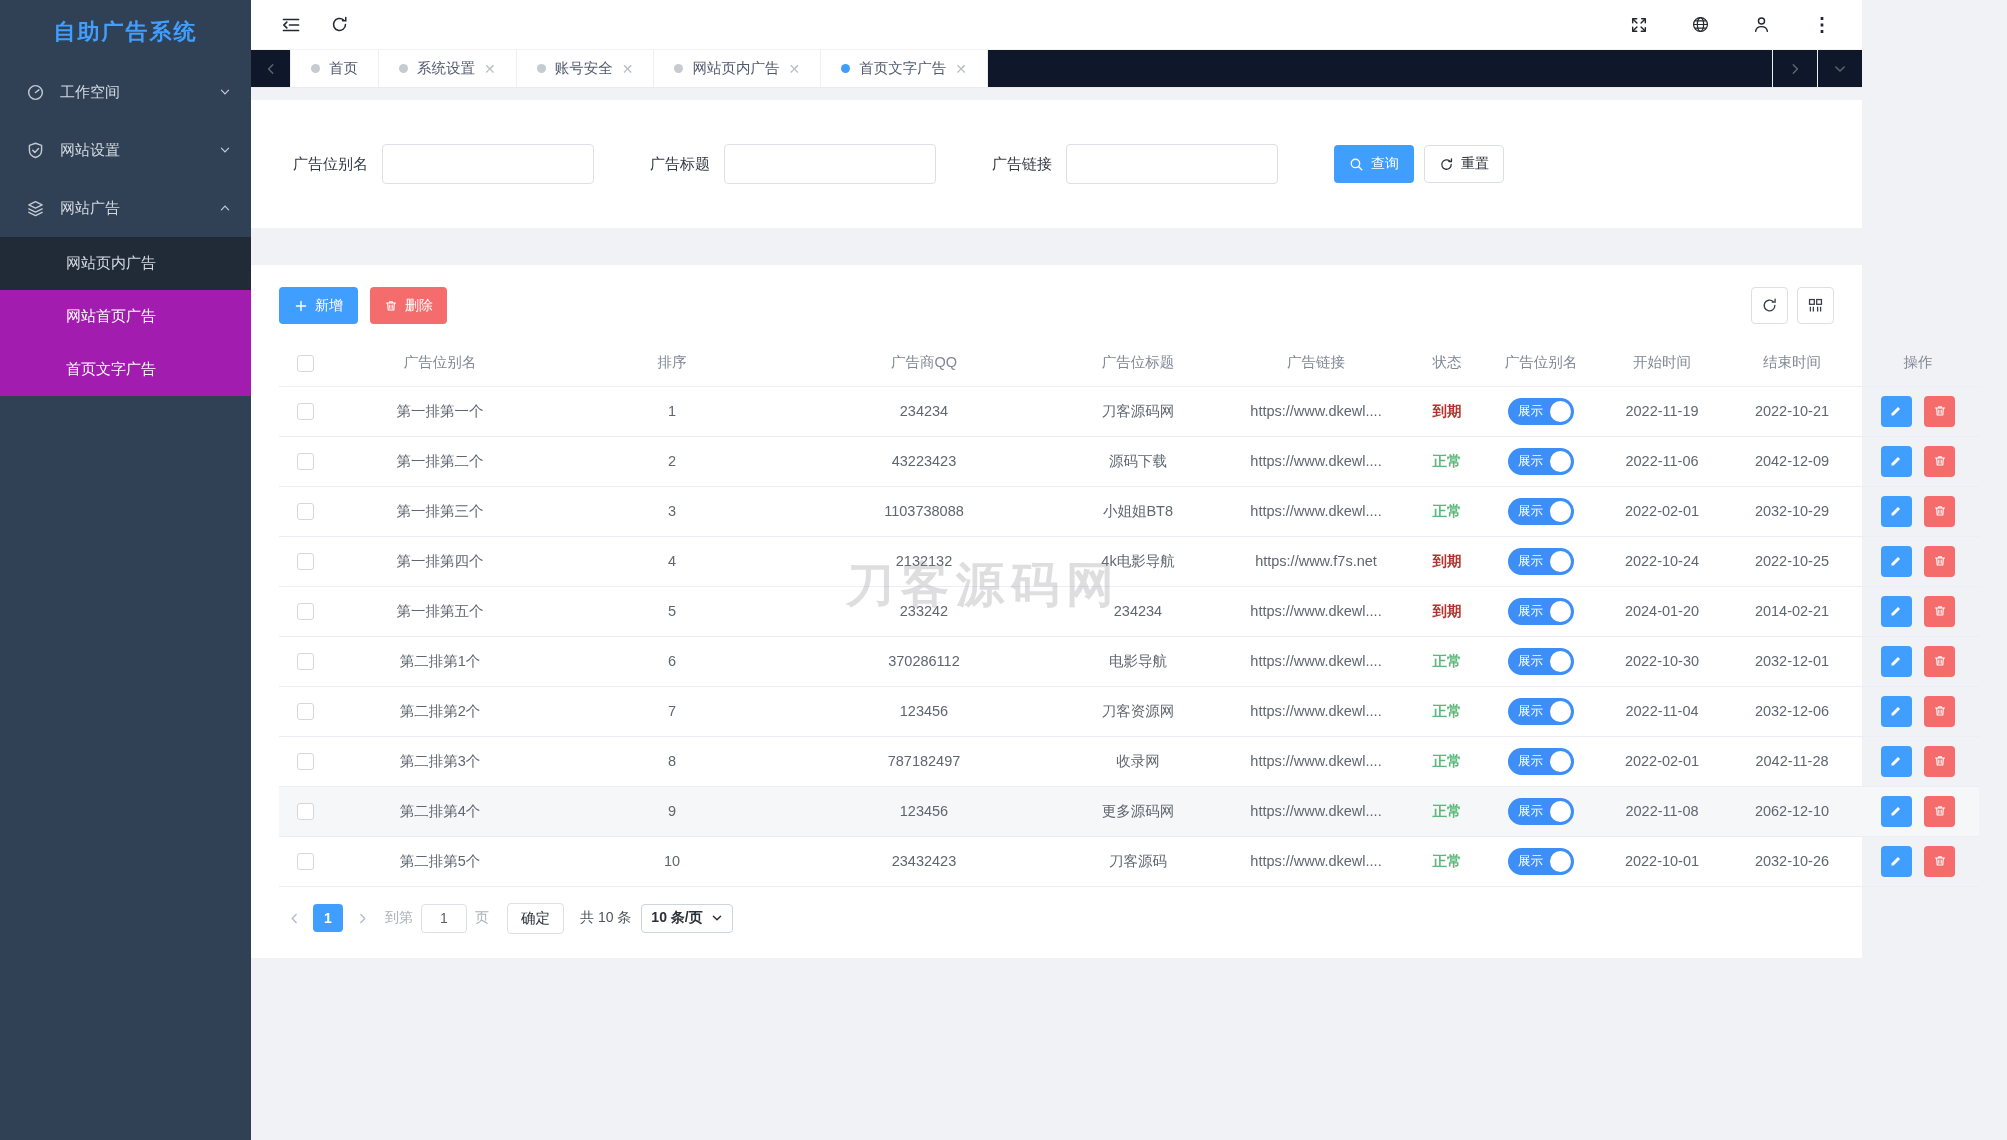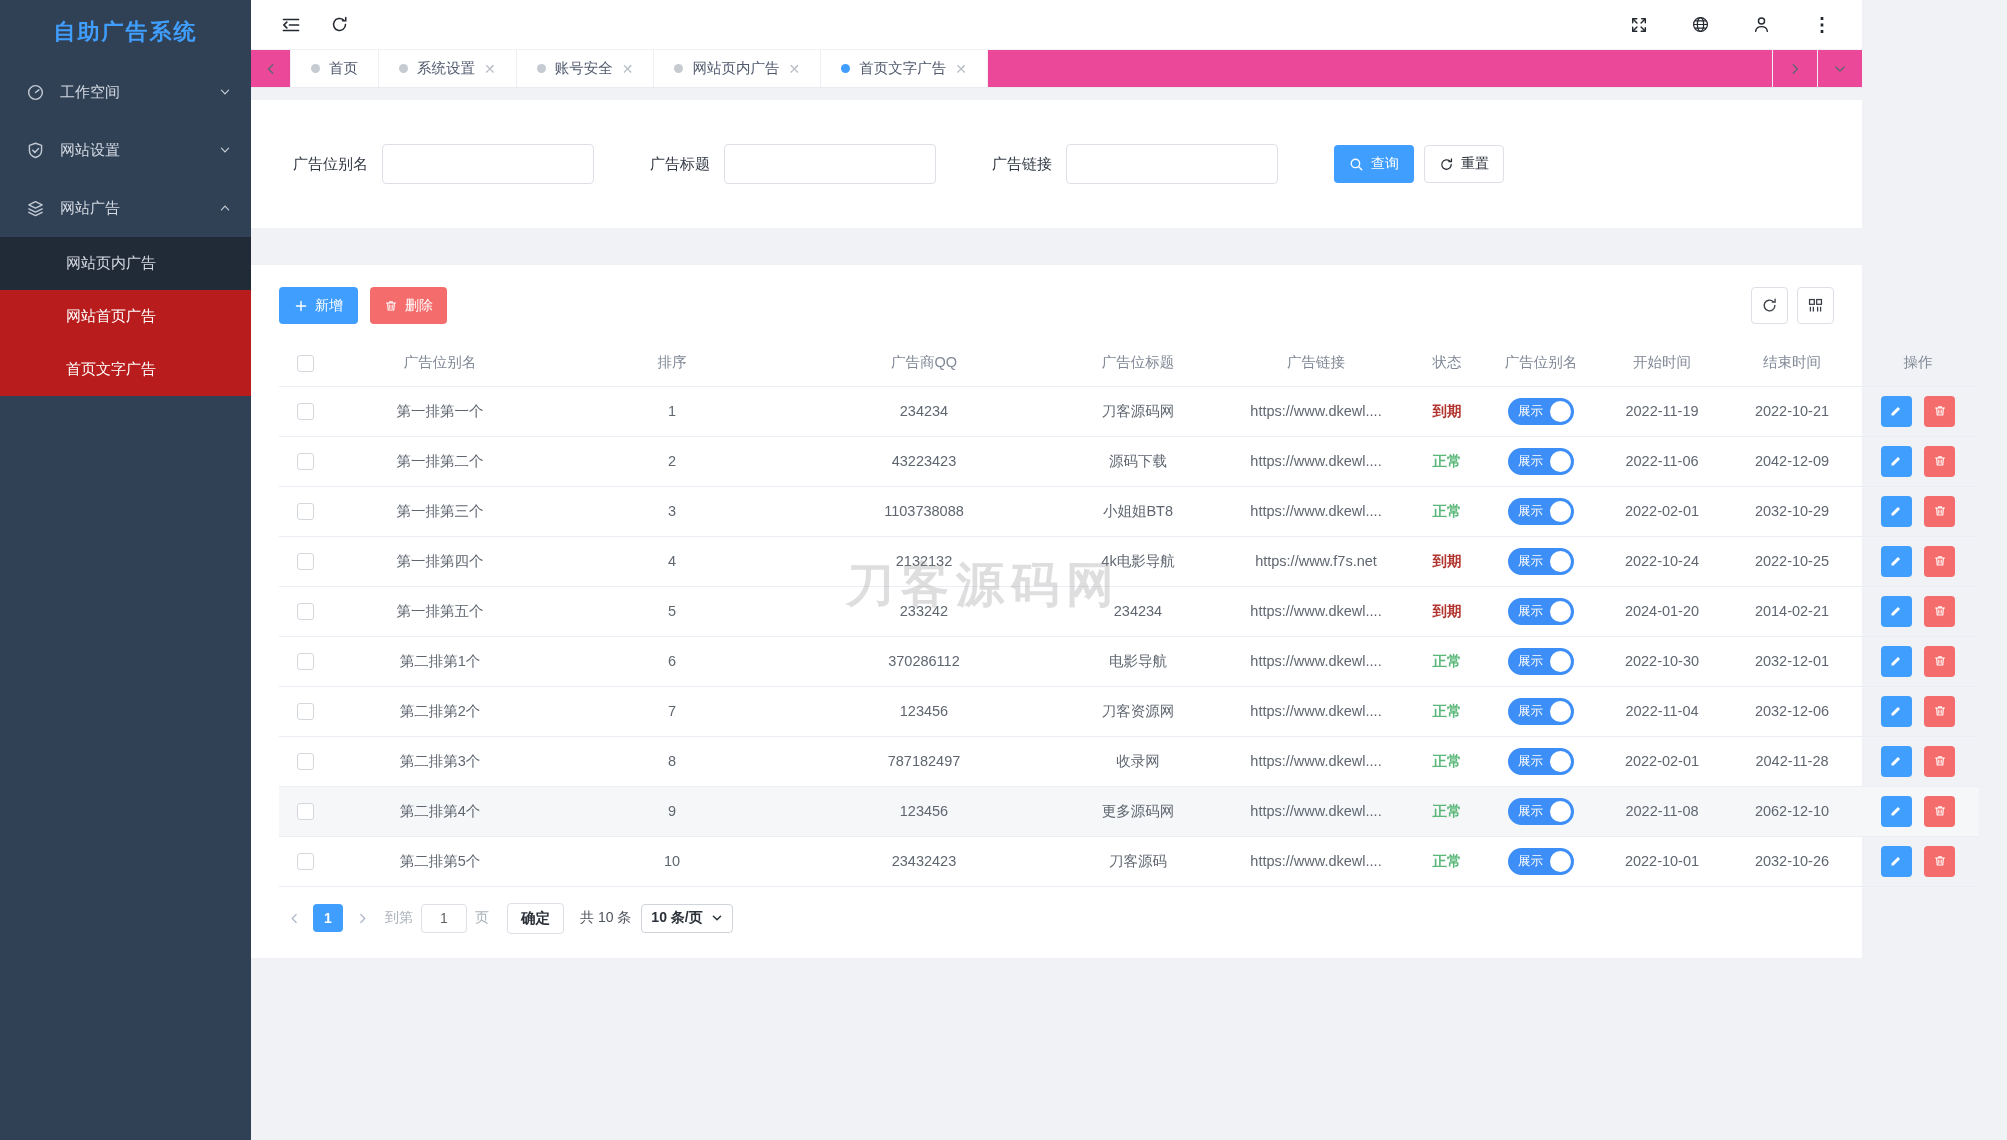--- a/index.html
+++ b/index.html
@@ -15,34 +15,34 @@
   .logo { height:63px; display:flex; align-items:center; justify-content:center;
           color:#409eff; font-size:22px; font-weight:bold; letter-spacing:2px; }
   .menu-item { height:58px; display:flex; align-items:center; gap:15px;
                padding:0 20px 0 26px; font-size:15px; color:#d4d9e1; cursor:pointer; }
   .menu-item svg { color:#c3cad4; }
   .mi-label { flex:1; }
   .chev { color:#9aa5b3; }
   .submenu { background:#212b38; }
   .submenu-item { height:53px; display:flex; align-items:center; padding-left:66px;
                   font-size:15px; color:#d4d9e1; cursor:pointer; }
-  .submenu-item.active { background:#b91c1c; color:#fff; }
+  .submenu-item.active { background:#a21caf; color:#fff; }
 
   
   .main { flex:1; display:flex; flex-direction:column; min-width:0; }
 
   .navbar { height:50px; background:#fff; display:flex; align-items:center;
             padding:0 22px; border-bottom:1px solid #f2f3f5; }
   .icon-btn { width:36px; height:36px; display:flex; align-items:center; justify-content:center;
               color:#23272e; cursor:pointer; background:none; border:none; }
   .navbar .left { display:flex; gap:12px; }
   .navbar .right { margin-left:auto; display:flex; gap:25px; }
   .kebab { font-size:19px; font-weight:bold; color:#23272e; line-height:1; }
 
-  .tabbar { height:38px; background:#ec4899; display:flex; align-items:stretch;
+  .tabbar { height:38px; background:#0f172a; display:flex; align-items:stretch;
             border-bottom:1px solid #e9ebf0; }
   .tab-nav { width:40px; display:flex; align-items:center; justify-content:center;
              color:#5f6670; border-right:1px solid #edeff2; cursor:pointer; background:none; border-top:none; border-bottom:none; border-left:none;}
   .tab { display:flex; align-items:center; gap:9px; padding:0 20px;
          border-right:1px solid #edeff2; font-size:14.5px; color:#515a6e; cursor:pointer; background:#fff; }
   .dot { width:9px; height:9px; border-radius:50%; background:#c6cad1; }
   .tab.active .dot { background:#409eff; }
   .tab-close { color:#b9bec6; font-size:14px; line-height:1; }
   .tab-right { margin-left:auto; display:flex; }
   .tab-right .tab-nav { border-right:none; border-left:1px solid #edeff2; width:45px; }
@@ -100,21 +100,21 @@
   .pagination { display:flex; align-items:center; margin-top:16px; font-size:14px; color:#606266; }
   .pg-arrow { width:30px; height:28px; display:flex; align-items:center; justify-content:center;
               color:#b4bccc; background:none; border:none; font-size:15px; cursor:pointer; }
   .pg-num { min-width:30px; height:28px; background:#409eff; color:#fff; border-radius:4px;
             display:flex; align-items:center; justify-content:center; font-weight:600;
             margin:0 4px; cursor:pointer; }
   .pg-muted { color:#aab0b9; margin:0 8px; }
   .pg-input { width:46px; height:29px; border:1px solid #dcdfe6; border-radius:4px;
               text-align:center; font-size:14px; color:#606266; outline:none; }
   .pg-confirm { height:31px; padding:0 13px; border:1px solid #dcdfe6; border-radius:4px;
-                background:#fff; font-size:14.5px; font-weight:700; color:#2b3038;
+                background:#fff; font-size:14.5px; font-weight:400; color:#2b3038;
                 margin:0 10px; cursor:pointer; }
   .pg-total { margin:0 10px 0 6px; color:#4e545c; }
   .pg-size { height:29px; border:1px solid #cfd4da; border-radius:4px; padding:0 9px;
              display:inline-flex; align-items:center; gap:8px; color:#2b3038;
              font-size:14px; font-weight:600; background:#fff; cursor:pointer; }
 </style>
 </head>
 <body>
 
 <div class="app">

